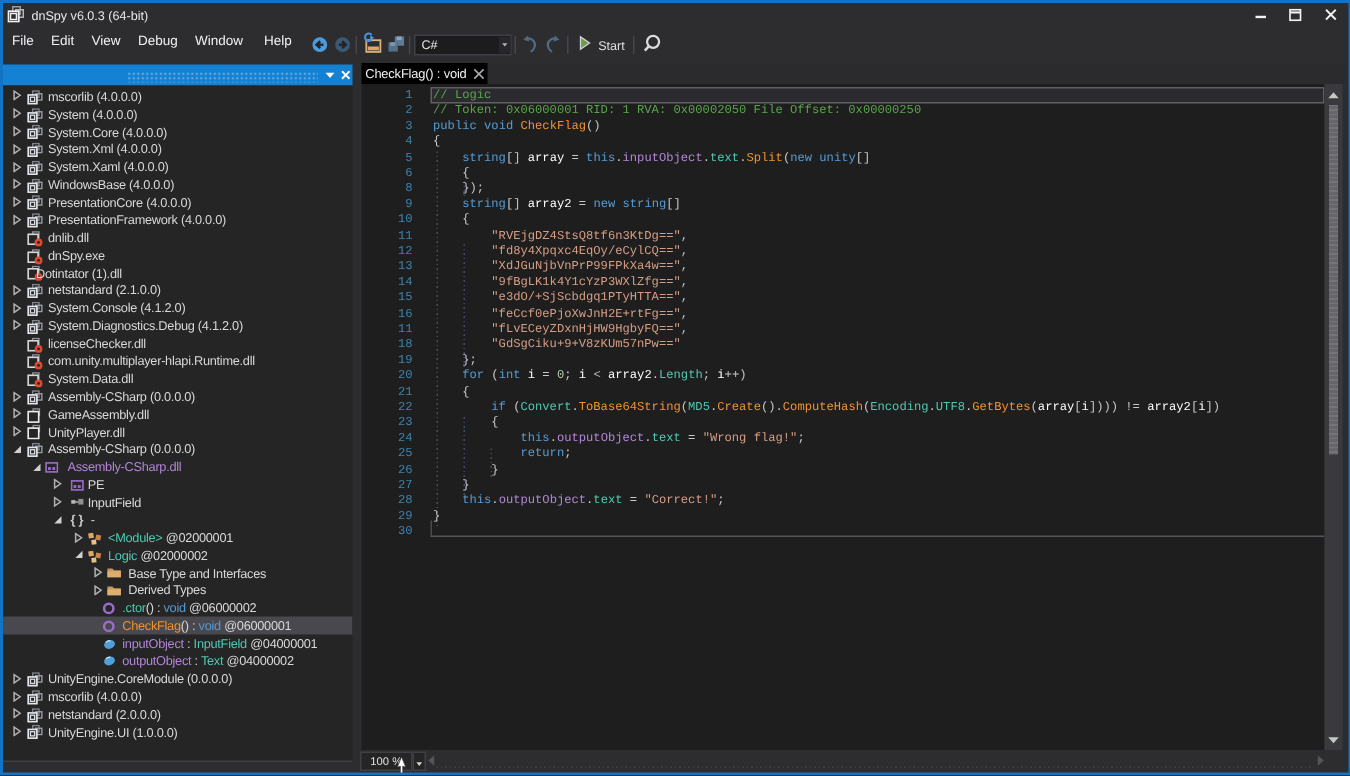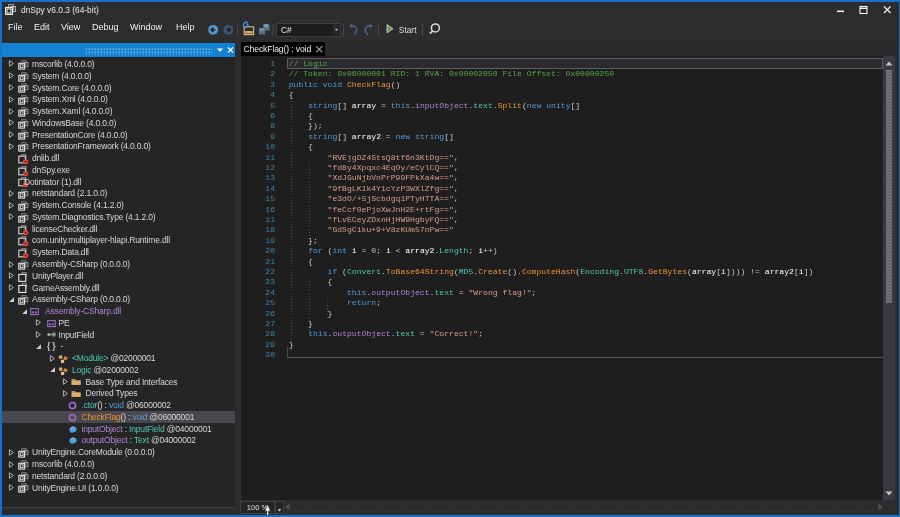--- a/index.html
+++ b/index.html
@@ -251,21 +251,21 @@
 <div class="trow">
         <svg style="left:6px;top:2.2px" width="7" height="7" viewBox="0 0 7 7">
           <path d="M1.4 0.7 L5.4 3.5 L1.4 6.3 Z" fill="none" stroke="#b0b0b0" stroke-width="1"></path>
         </svg>
         <svg style="left:16px" width="11" height="10" viewBox="0 0 11 10">
           <rect x="3.8" y="0.7" width="4.2" height="4.2" fill="none" stroke="#80848a" stroke-width="0.9"></rect>
           <rect x="5.7" y="2.5" width="4.2" height="4.2" fill="none" stroke="#9aa0a6" stroke-width="0.9"></rect>
           <rect x="0.8" y="3.3" width="5.8" height="5.8" fill="#252526" stroke="#e4e8ec" stroke-width="1.1"></rect>
           <rect x="2.3" y="4.8" width="2.8" height="2.8" fill="none" stroke="#d8dce0" stroke-width="0.9"></rect>
         </svg>
-        <span class="lbl" style="left:30px"><span>System.Diagnostics.Type (4.1.2.0)</span></span>
+        <span class="lbl" style="left:30px"><span>System.Diagnostics.Debug (4.1.2.0)</span></span>
       </div>
 <div class="trow">
         <svg style="left:16px" width="12" height="11" viewBox="0 0 12 11">
           <rect x="3.8" y="0.6" width="4.2" height="4.2" fill="none" stroke="#8f8f8f" stroke-width="0.9"></rect>
           <rect x="0.8" y="2.2" width="6.6" height="6.6" fill="#252526" stroke="#d6d6d6" stroke-width="1.1"></rect>
           <circle cx="7.7" cy="7.6" r="2.6" fill="#e2492f"></circle>
           <circle cx="7.7" cy="7.6" r="0.95" fill="#252526"></circle>
         </svg>
         <span class="lbl" style="left:30px"><span>licenseChecker.dll</span></span>
       </div>
@@ -300,31 +300,31 @@
         <span class="lbl" style="left:30px"><span>Assembly-CSharp (0.0.0.0)</span></span>
       </div>
 <div class="trow">
         <svg style="left:6px;top:2.2px" width="7" height="7" viewBox="0 0 7 7">
           <path d="M1.4 0.7 L5.4 3.5 L1.4 6.3 Z" fill="none" stroke="#b0b0b0" stroke-width="1"></path>
         </svg>
         <svg style="left:16px" width="11" height="10" viewBox="0 0 11 10">
           <rect x="4.1" y="0.6" width="4.2" height="4.2" fill="none" stroke="#8f8f8f" stroke-width="0.9"></rect>
           <rect x="0.8" y="2.4" width="7" height="7" fill="#252526" stroke="#ececec" stroke-width="1.1"></rect>
         </svg>
-        <span class="lbl" style="left:30px"><span>UnityPlayer.dll</span></span>
+        <span class="lbl" style="left:30px"><span>GameAssembly.dll</span></span>
       </div>
 <div class="trow">
         <svg style="left:6px;top:2.2px" width="7" height="7" viewBox="0 0 7 7">
           <path d="M1.4 0.7 L5.4 3.5 L1.4 6.3 Z" fill="none" stroke="#b0b0b0" stroke-width="1"></path>
         </svg>
         <svg style="left:16px" width="11" height="10" viewBox="0 0 11 10">
           <rect x="4.1" y="0.6" width="4.2" height="4.2" fill="none" stroke="#8f8f8f" stroke-width="0.9"></rect>
           <rect x="0.8" y="2.4" width="7" height="7" fill="#252526" stroke="#ececec" stroke-width="1.1"></rect>
         </svg>
-        <span class="lbl" style="left:30px"><span>GameAssembly.dll</span></span>
+        <span class="lbl" style="left:30px"><span>UnityPlayer.dll</span></span>
       </div>
 <div class="trow">
         <svg style="left:6px;top:2.2px" width="7" height="7" viewBox="0 0 7 7">
           <path d="M6 1.2 L6 6 L1.2 6 Z" fill="#d0d0d0"></path>
         </svg>
         <svg style="left:16px" width="11" height="10" viewBox="0 0 11 10">
           <rect x="3.8" y="0.7" width="4.2" height="4.2" fill="none" stroke="#80848a" stroke-width="0.9"></rect>
           <rect x="5.7" y="2.5" width="4.2" height="4.2" fill="none" stroke="#9aa0a6" stroke-width="0.9"></rect>
           <rect x="0.8" y="3.3" width="5.8" height="5.8" fill="#252526" stroke="#e4e8ec" stroke-width="1.1"></rect>
           <rect x="2.3" y="4.8" width="2.8" height="2.8" fill="none" stroke="#d8dce0" stroke-width="0.9"></rect>

